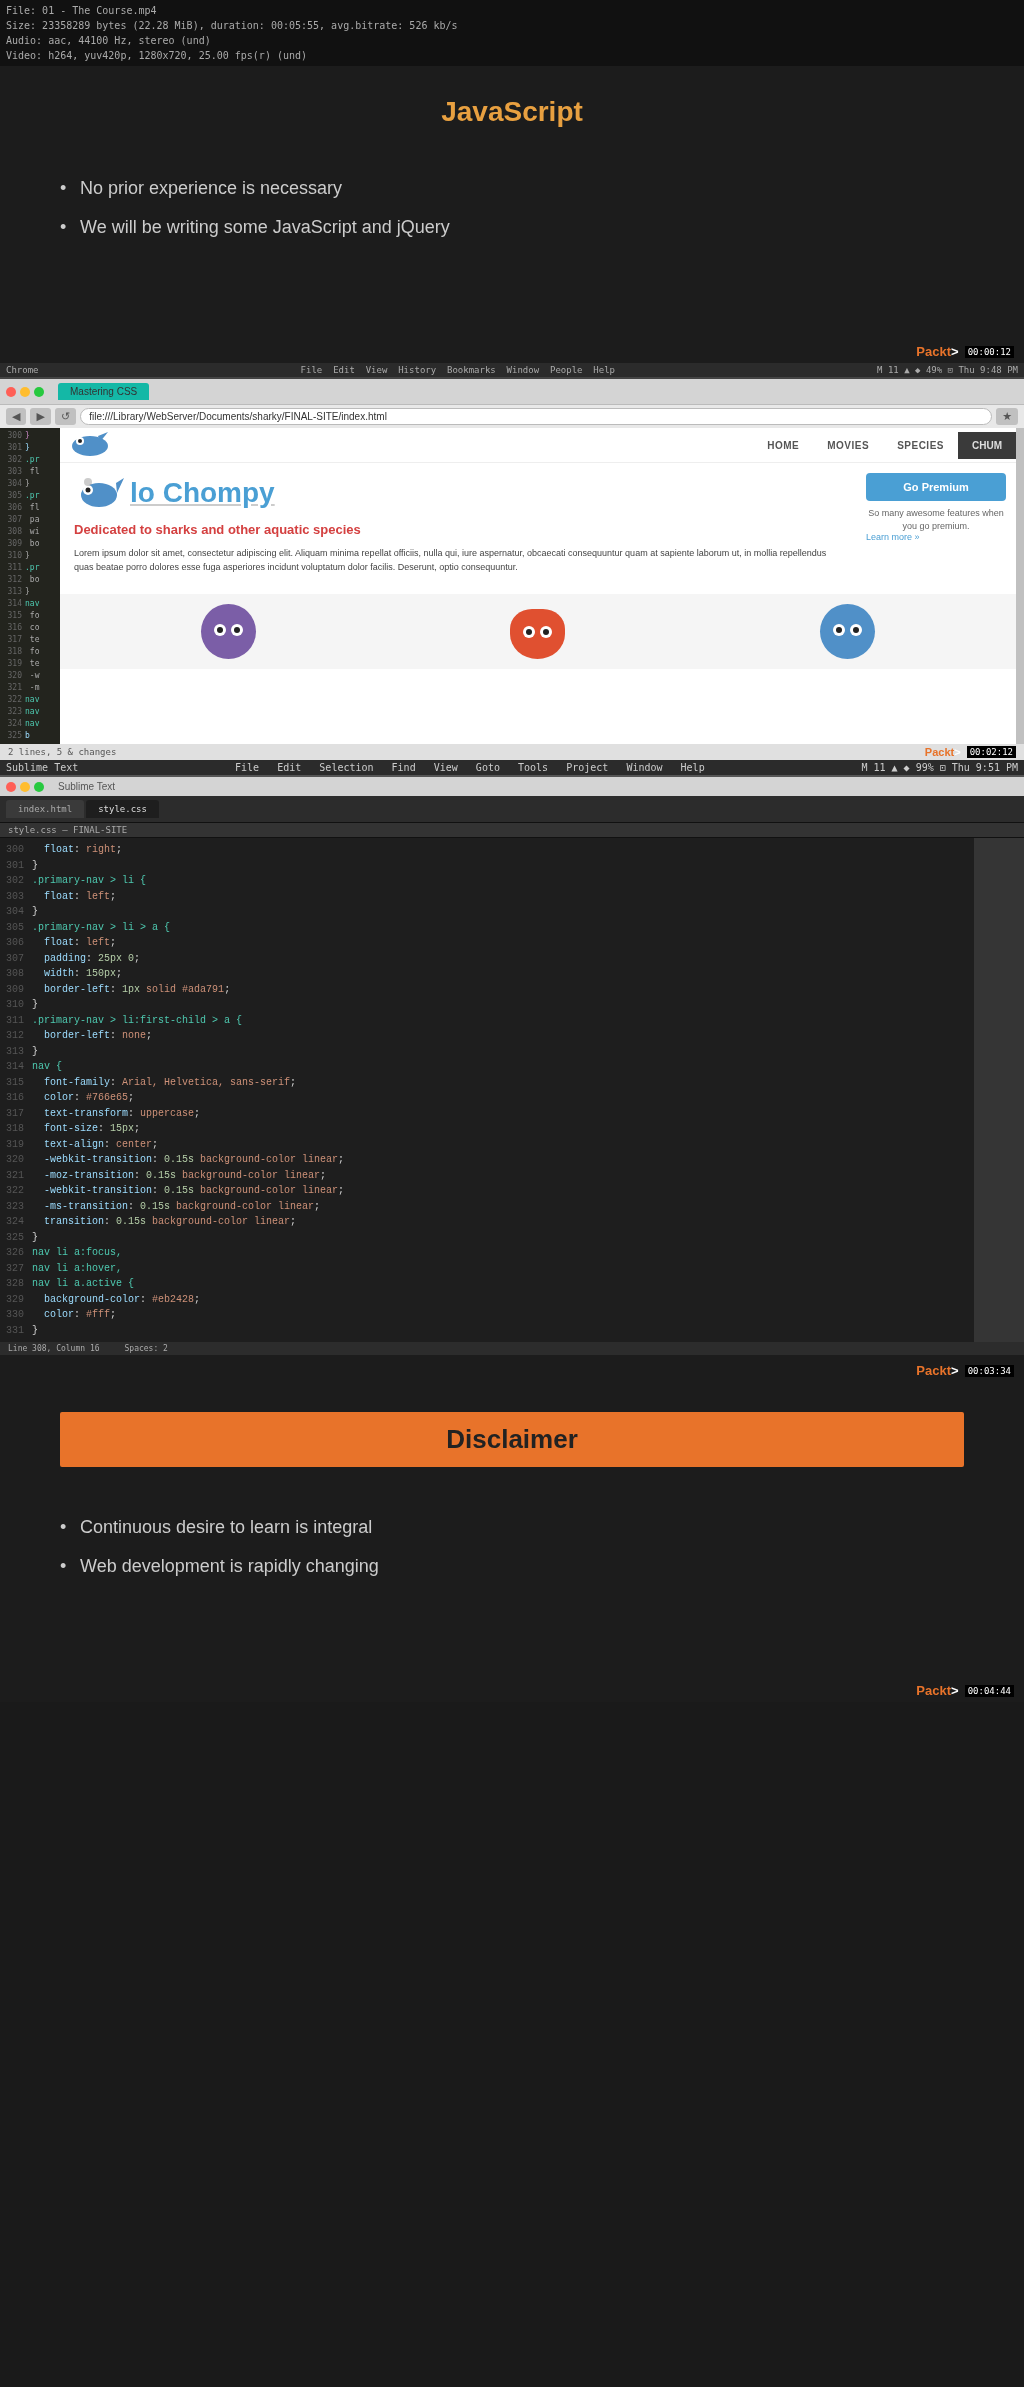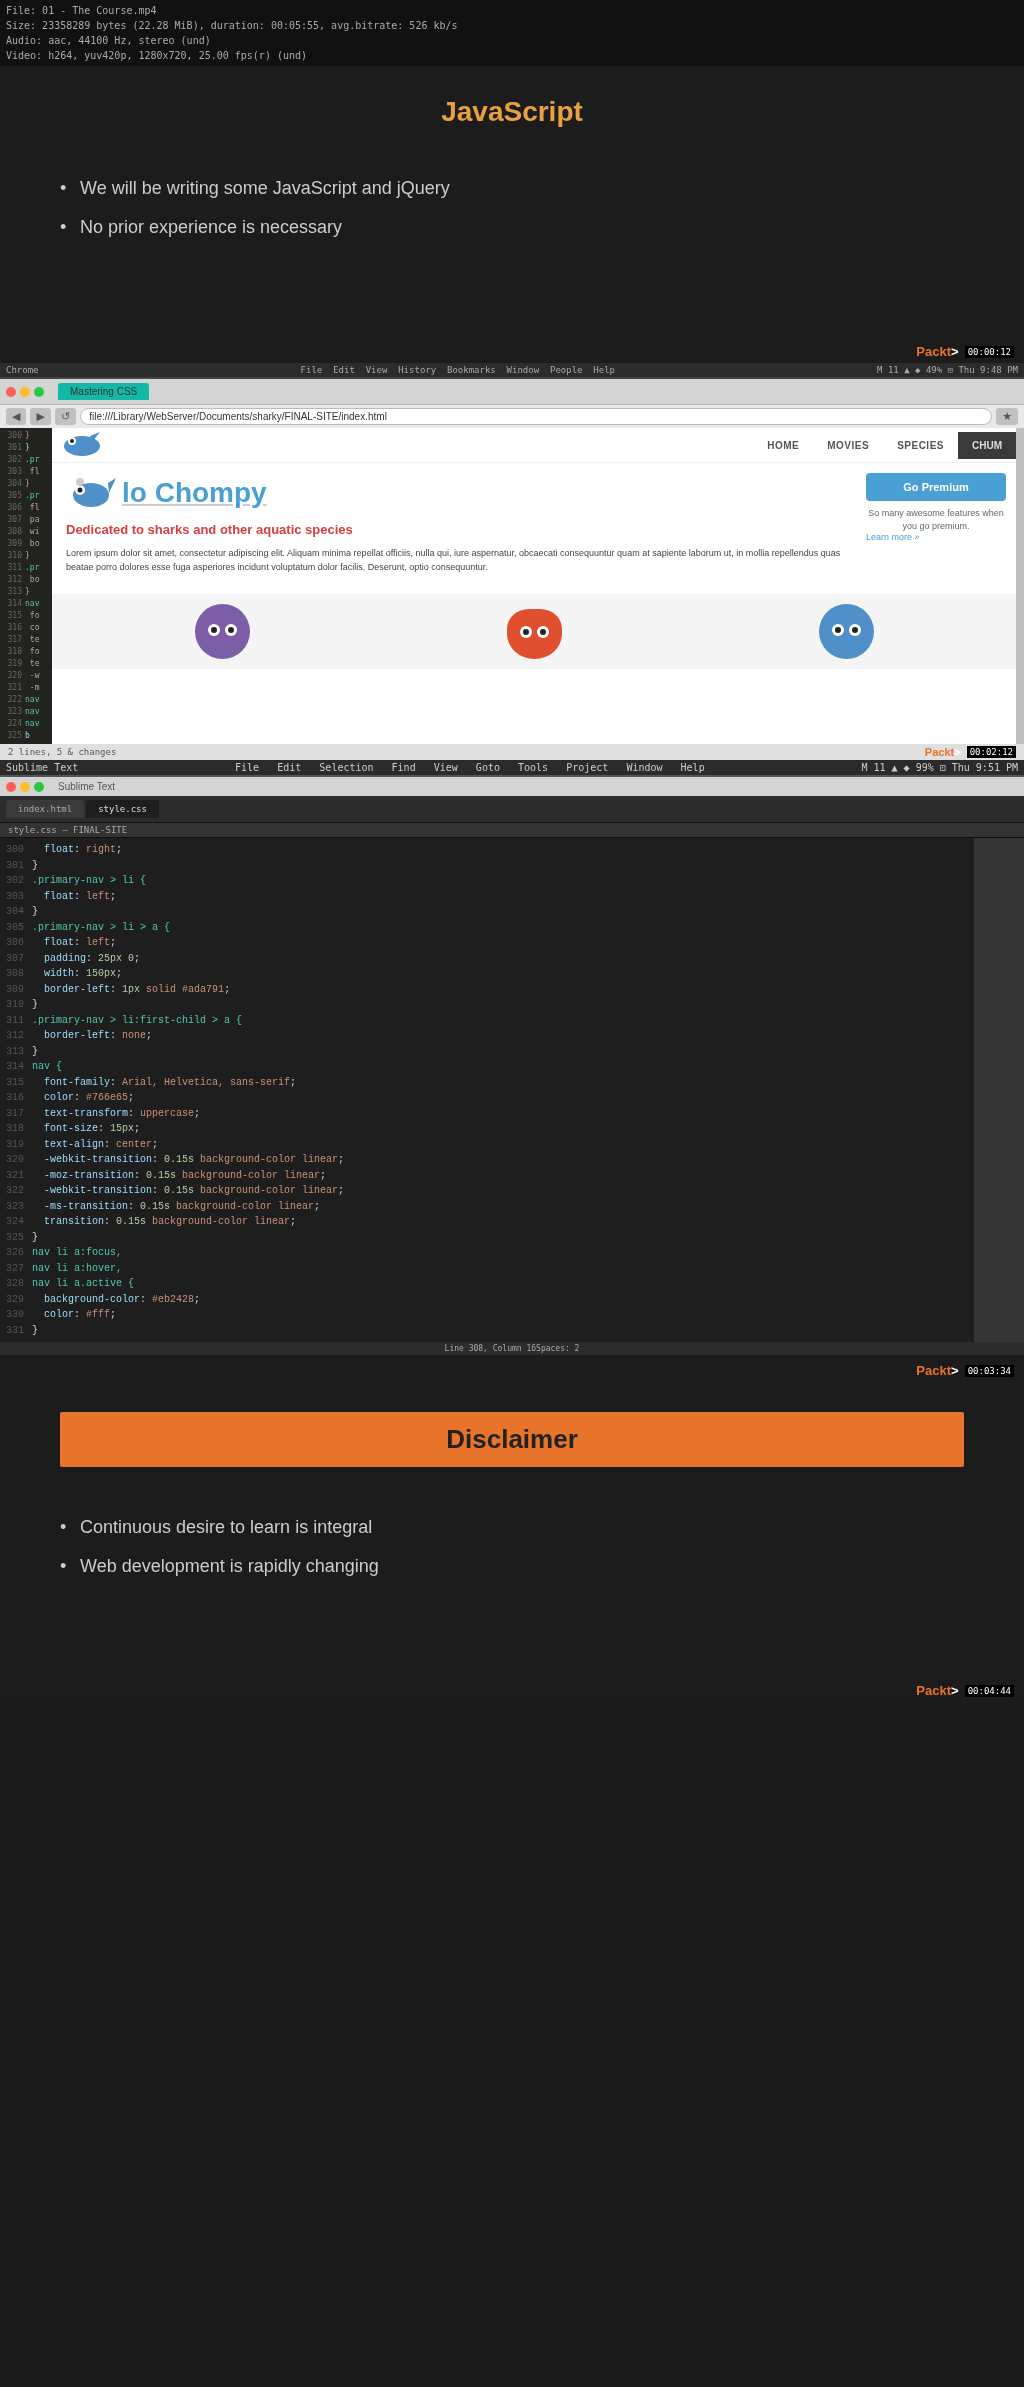--- a/index.html
+++ b/index.html
@@ -128,21 +128,21 @@
       background: #fff;
       border: 1px solid #bbb;
       border-radius: 10px;
       padding: 2px 8px;
       font-size: 10px;
       color: #333;
     }
 
     
     .code-sidebar {
-      width: 52px;
+      width: 60px;
       background: #23241e;
       font-family: monospace;
       font-size: 8px;
       color: #aaa;
       overflow: hidden;
       padding: 2px 2px;
       line-height: 1.5;
       flex-shrink: 0;
     }
 
@@ -428,21 +428,22 @@
       flex-shrink: 0;
     }
 
     .sublime-status-bar {
       background: #2c2c2c;
       color: #aaa;
       font-size: 8px;
       font-family: monospace;
       padding: 2px 8px;
       display: flex;
-      justify-content: center;
+      justify-content: flex-start;
+      gap: 25px;
     }
 
     .packt-brand {
       color: #e8732a;
       font-weight: bold;
       font-size: 13px;
       font-family: Arial;
     }
 
     .packt-brand .packt-plus {
@@ -504,22 +505,22 @@
   <div>File: 01 - The Course.mp4</div>
   <div>Size: 23358289 bytes (22.28 MiB), duration: 00:05:55, avg.bitrate: 526 kb/s</div>
   <div>Audio: aac, 44100 Hz, stereo (und)</div>
   <div>Video: h264, yuv420p, 1280x720, 25.00 fps(r) (und)</div>
 </div>
 
 <div class="slide-section">
   <div class="slide-title">JavaScript</div>
   <div class="inner-slide">
     <ul class="slide-bullets">
+      <li>No prior experience is necessary</li>
       <li>We will be writing some JavaScript and jQuery</li>
-      <li>No prior experience is necessary</li>
     </ul>
   </div>
 </div>
 <div class="slide-footer">
   <div></div>
   <div style="display:flex;align-items:center;gap:6px;">
     <div class="packt-brand">
       <span>Packt</span><span class="packt-plus">&gt;</span>
     </div>
     <div class="ts-overlay">00:00:12</div>

